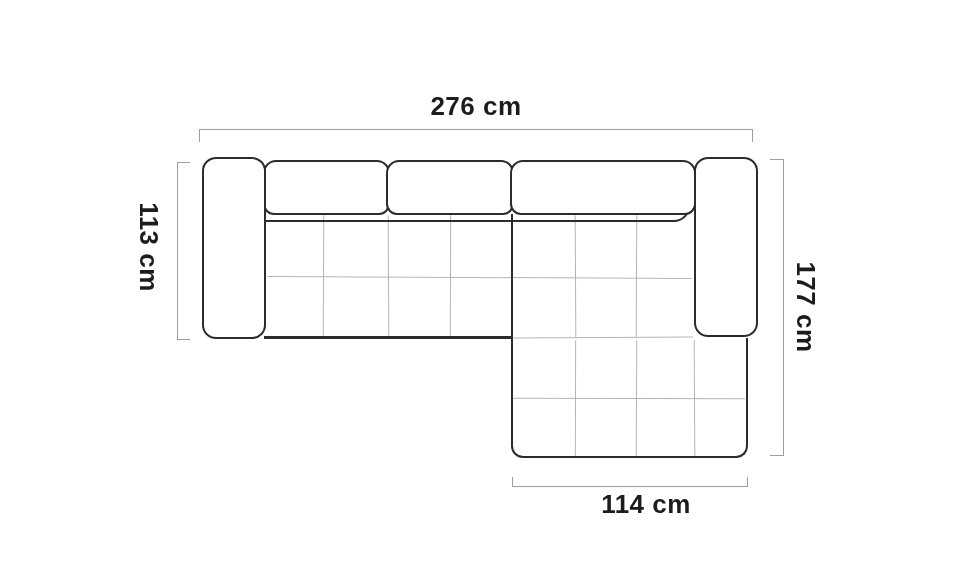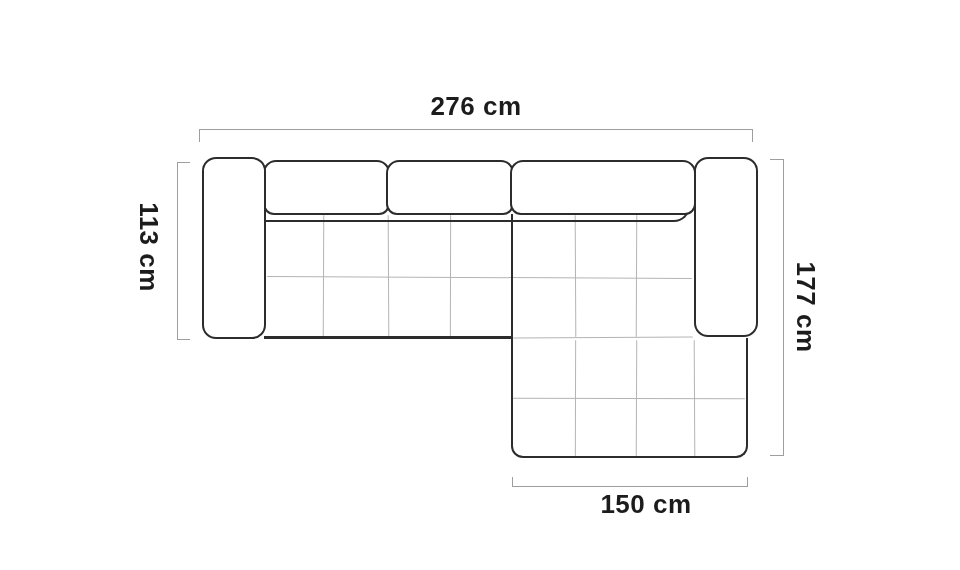--- a/index.html
+++ b/index.html
@@ -47,21 +47,21 @@
 <div class="canvas">
 
   <div class="dim dim-top" style="left:199px;top:129px;width:554px;height:13px;"></div>
   <div class="dim dim-left" style="left:177px;top:162px;width:13px;height:178px;"></div>
   <div class="dim dim-right" style="left:770px;top:159px;width:14px;height:297px;"></div>
   <div class="dim dim-bottom" style="left:512px;top:477px;width:236px;height:10px;"></div>
 
   <div class="dim-label" style="left:376px;top:90px;">276 cm</div>
   <div class="dim-label rot90" style="left:49px;top:231px;">113 cm</div>
   <div class="dim-label rot90" style="left:706px;top:291px;">177 cm</div>
-  <div class="dim-label" style="left:546px;top:488px;">150 cm</div>
+  <div class="dim-label" style="left:546px;top:488px;">114 cm</div>
 
   <div class="sofa">
 
     <div class="stitch v w1" style="left:323px;top:215px;height:122px;"></div>
     <div class="stitch v w2" style="left:388px;top:215px;height:122px;"></div>
     <div class="stitch v w3" style="left:450px;top:215px;height:122px;"></div>
     <div class="stitch v w2" style="left:575px;top:215px;height:122px;"></div>
     <div class="stitch v w1" style="left:636px;top:215px;height:122px;"></div>
 
     <div class="stitch v w3" style="left:575px;top:340px;height:116px;"></div>

